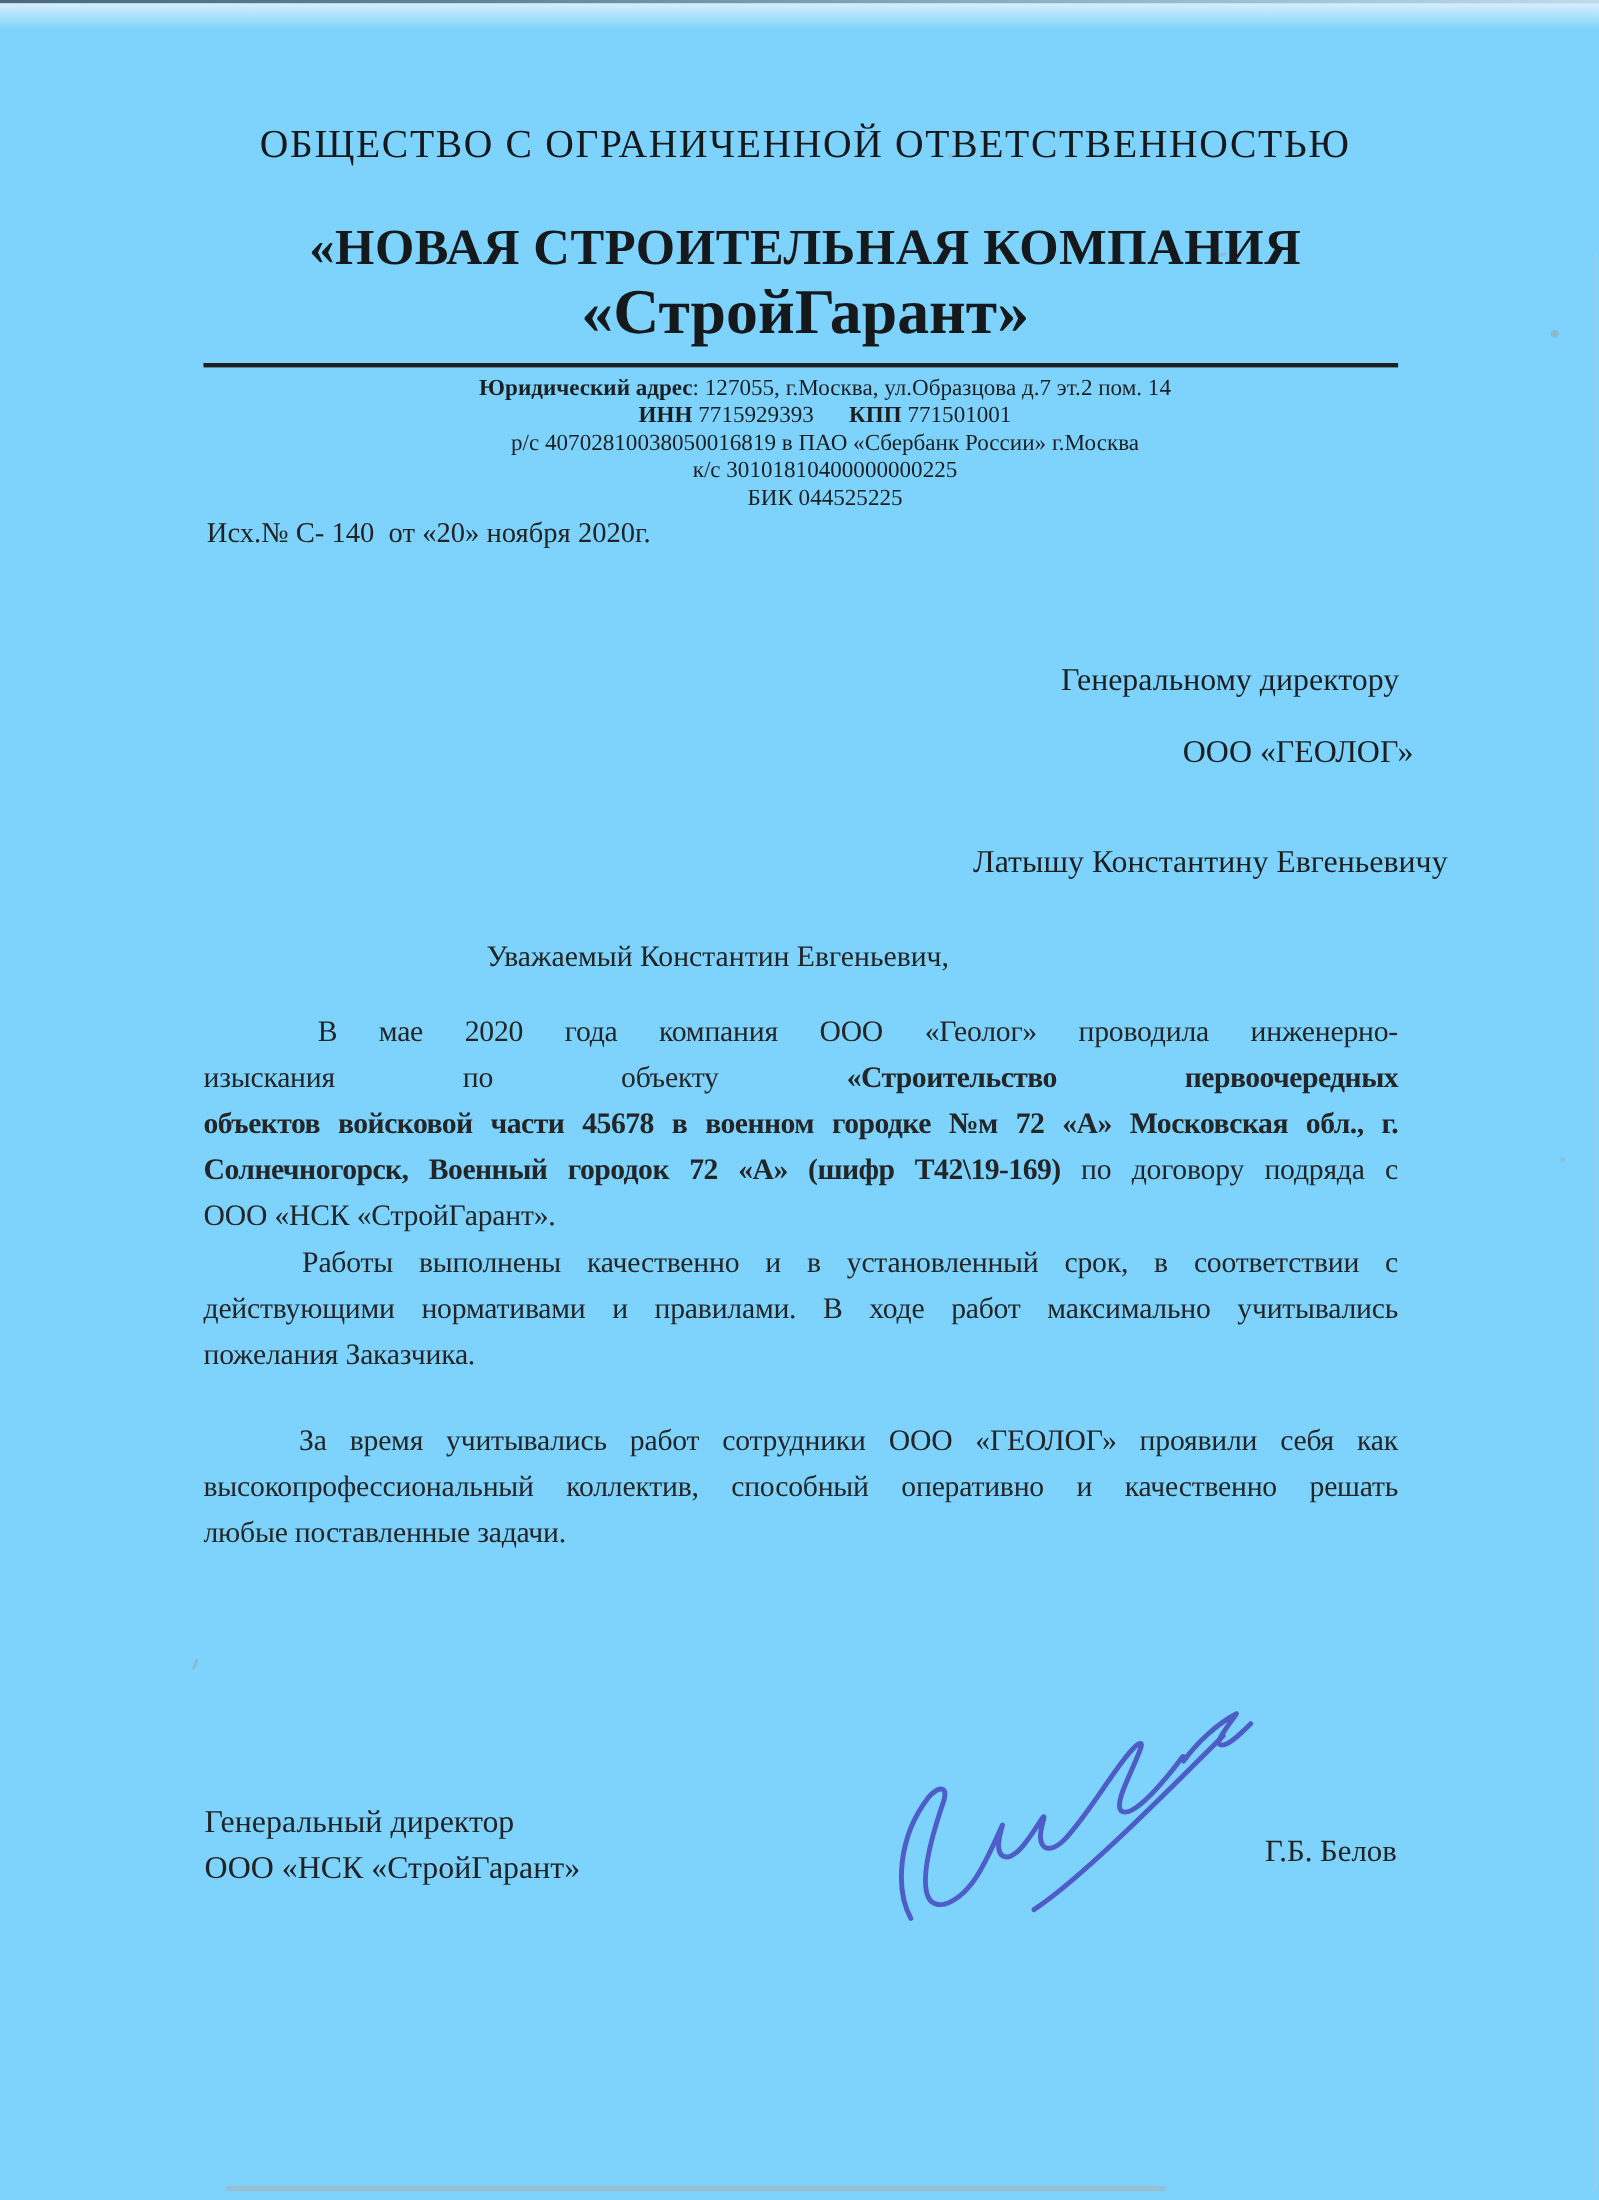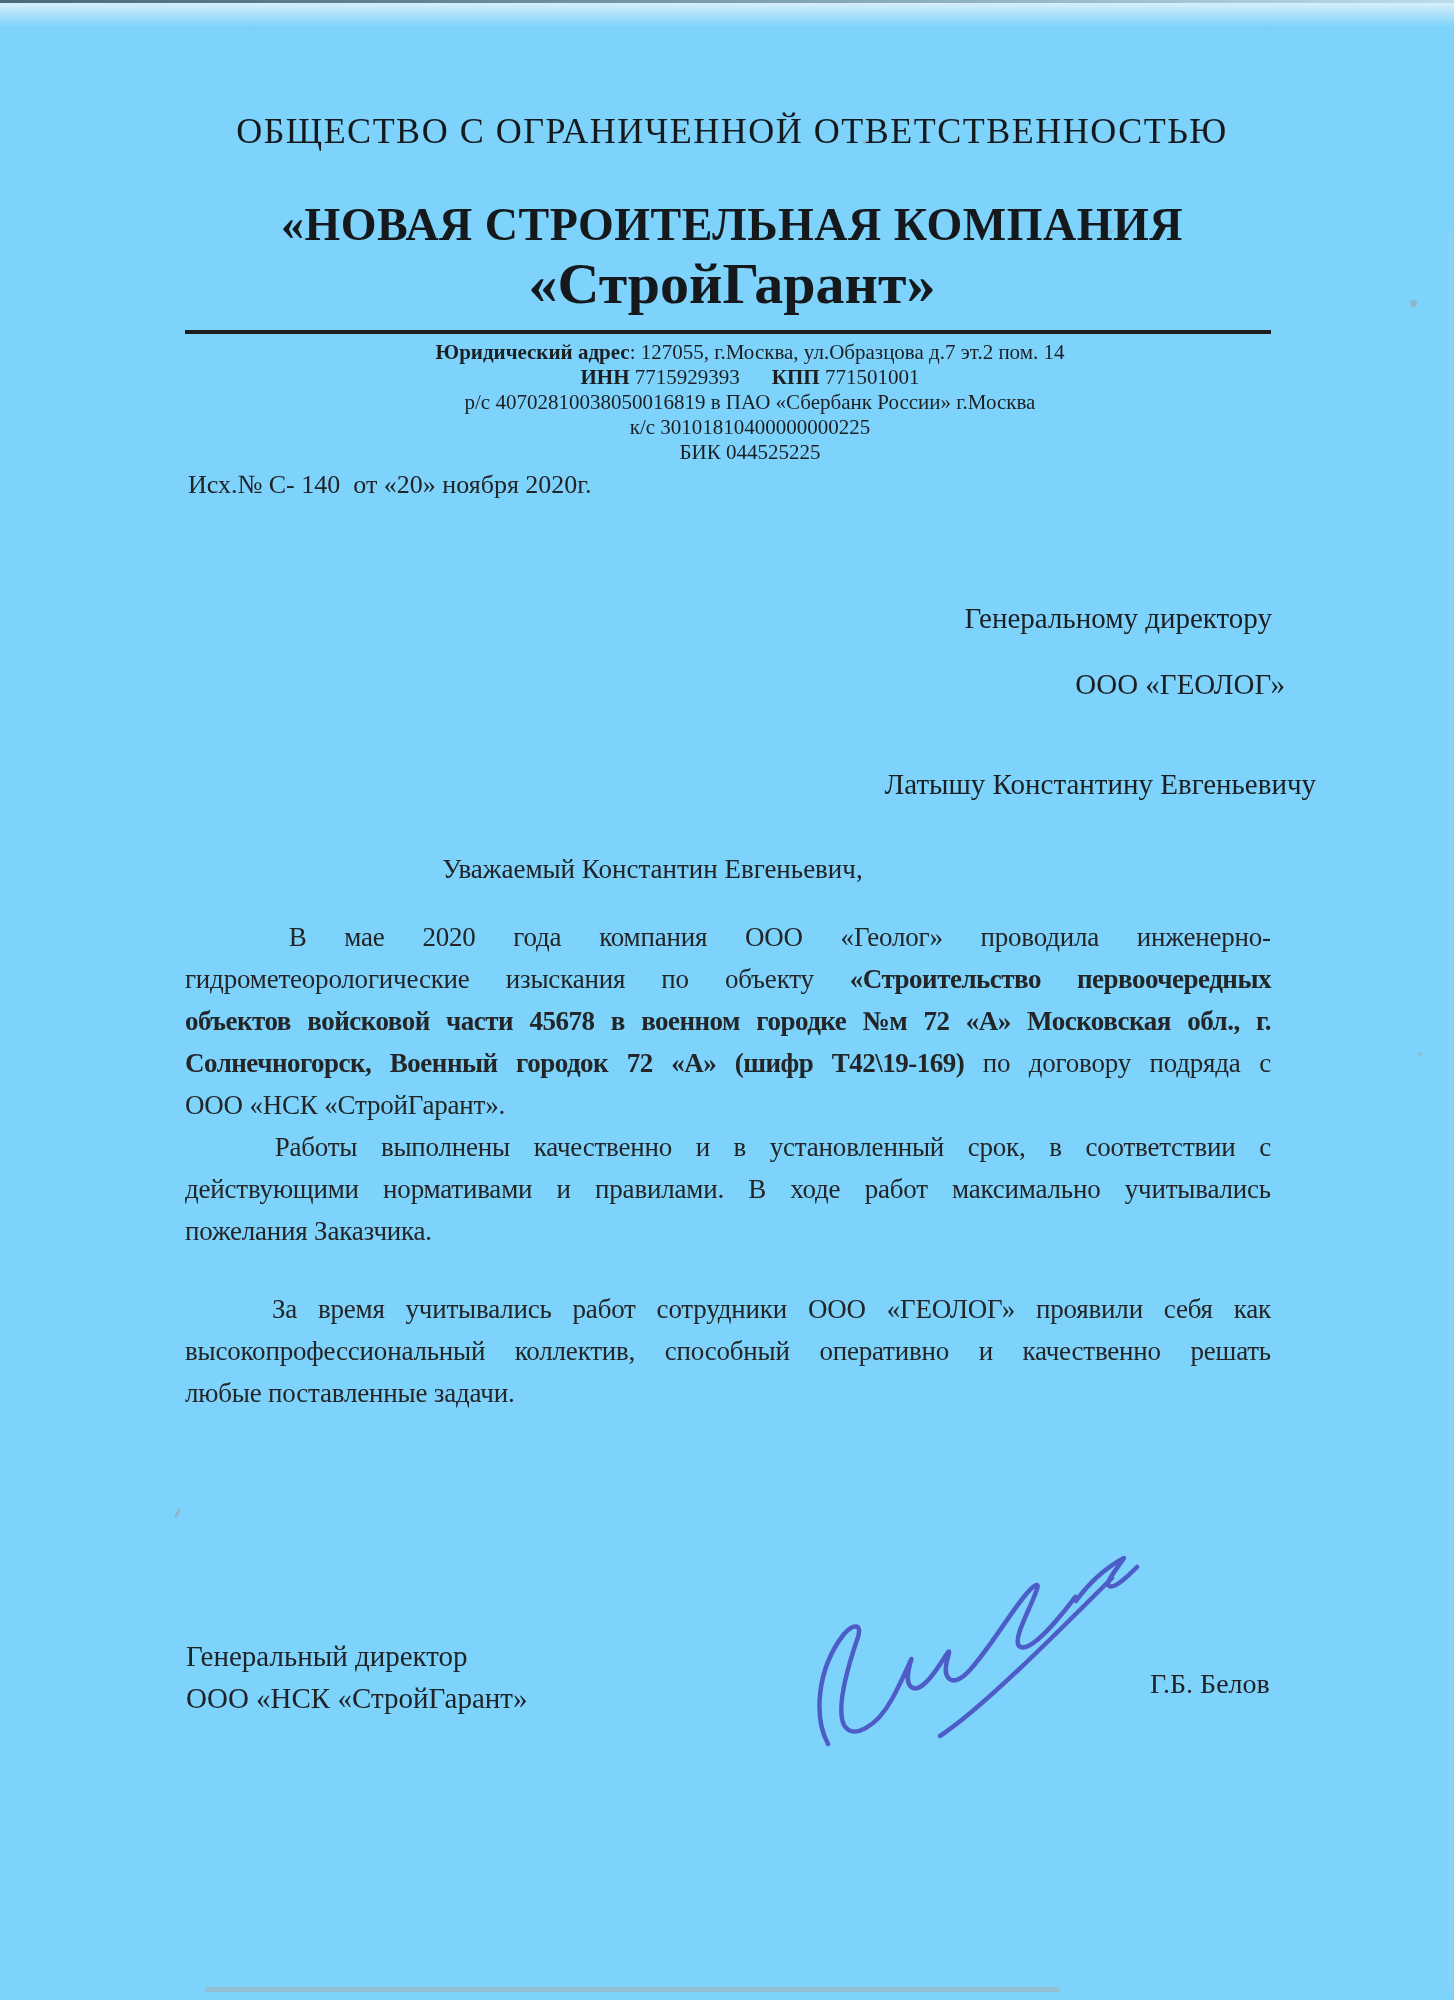--- a/index.html
+++ b/index.html
@@ -104,21 +104,20 @@
           <span>мае</span>
           <span>2020</span>
           <span>года</span>
           <span>компания</span>
           <span>ООО</span>
           <span>«Геолог»</span>
           <span>проводила</span>
           <span>инженерно-</span>
         </div>
         <div class="line jline">
-          <span>гидрометеорологические</span>
           <span>изыскания</span>
           <span>по</span>
           <span>объекту</span>
           <span class="b">«Строительство</span>
           <span class="b">первоочередных</span>
         </div>
         <div class="line jline">
           <span class="b">объектов</span>
           <span class="b">войсковой</span>
           <span class="b">части</span>

